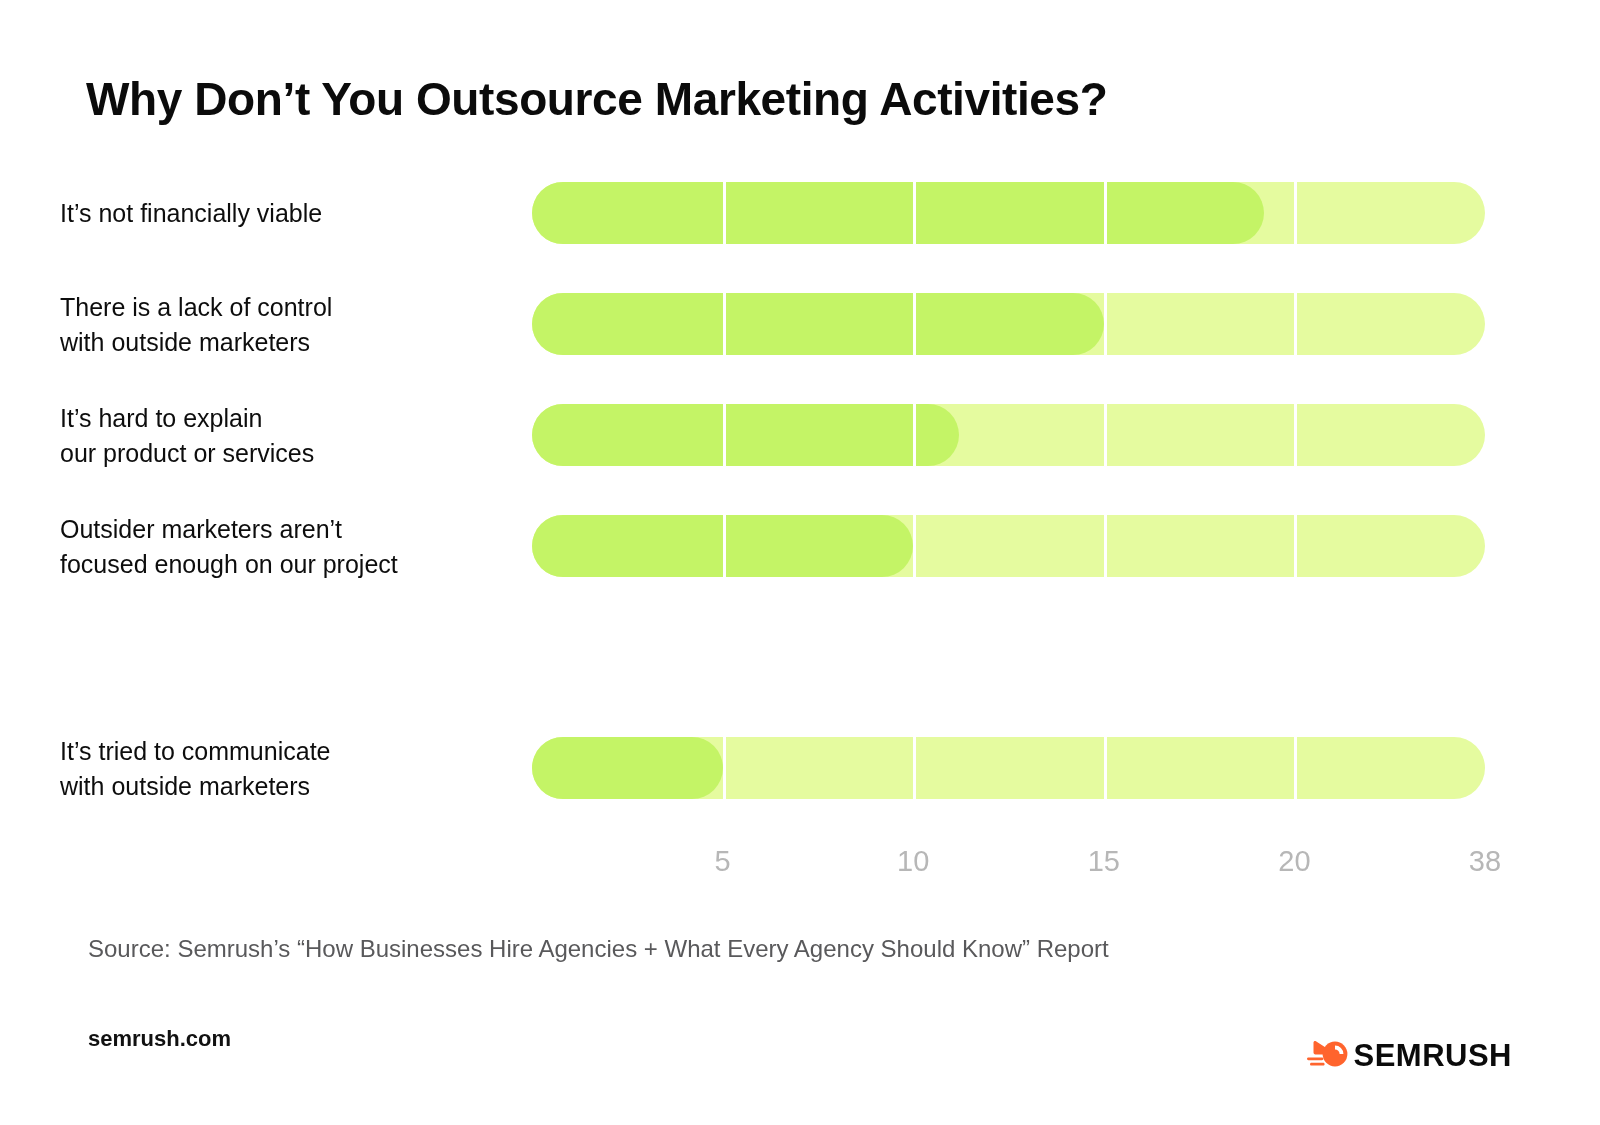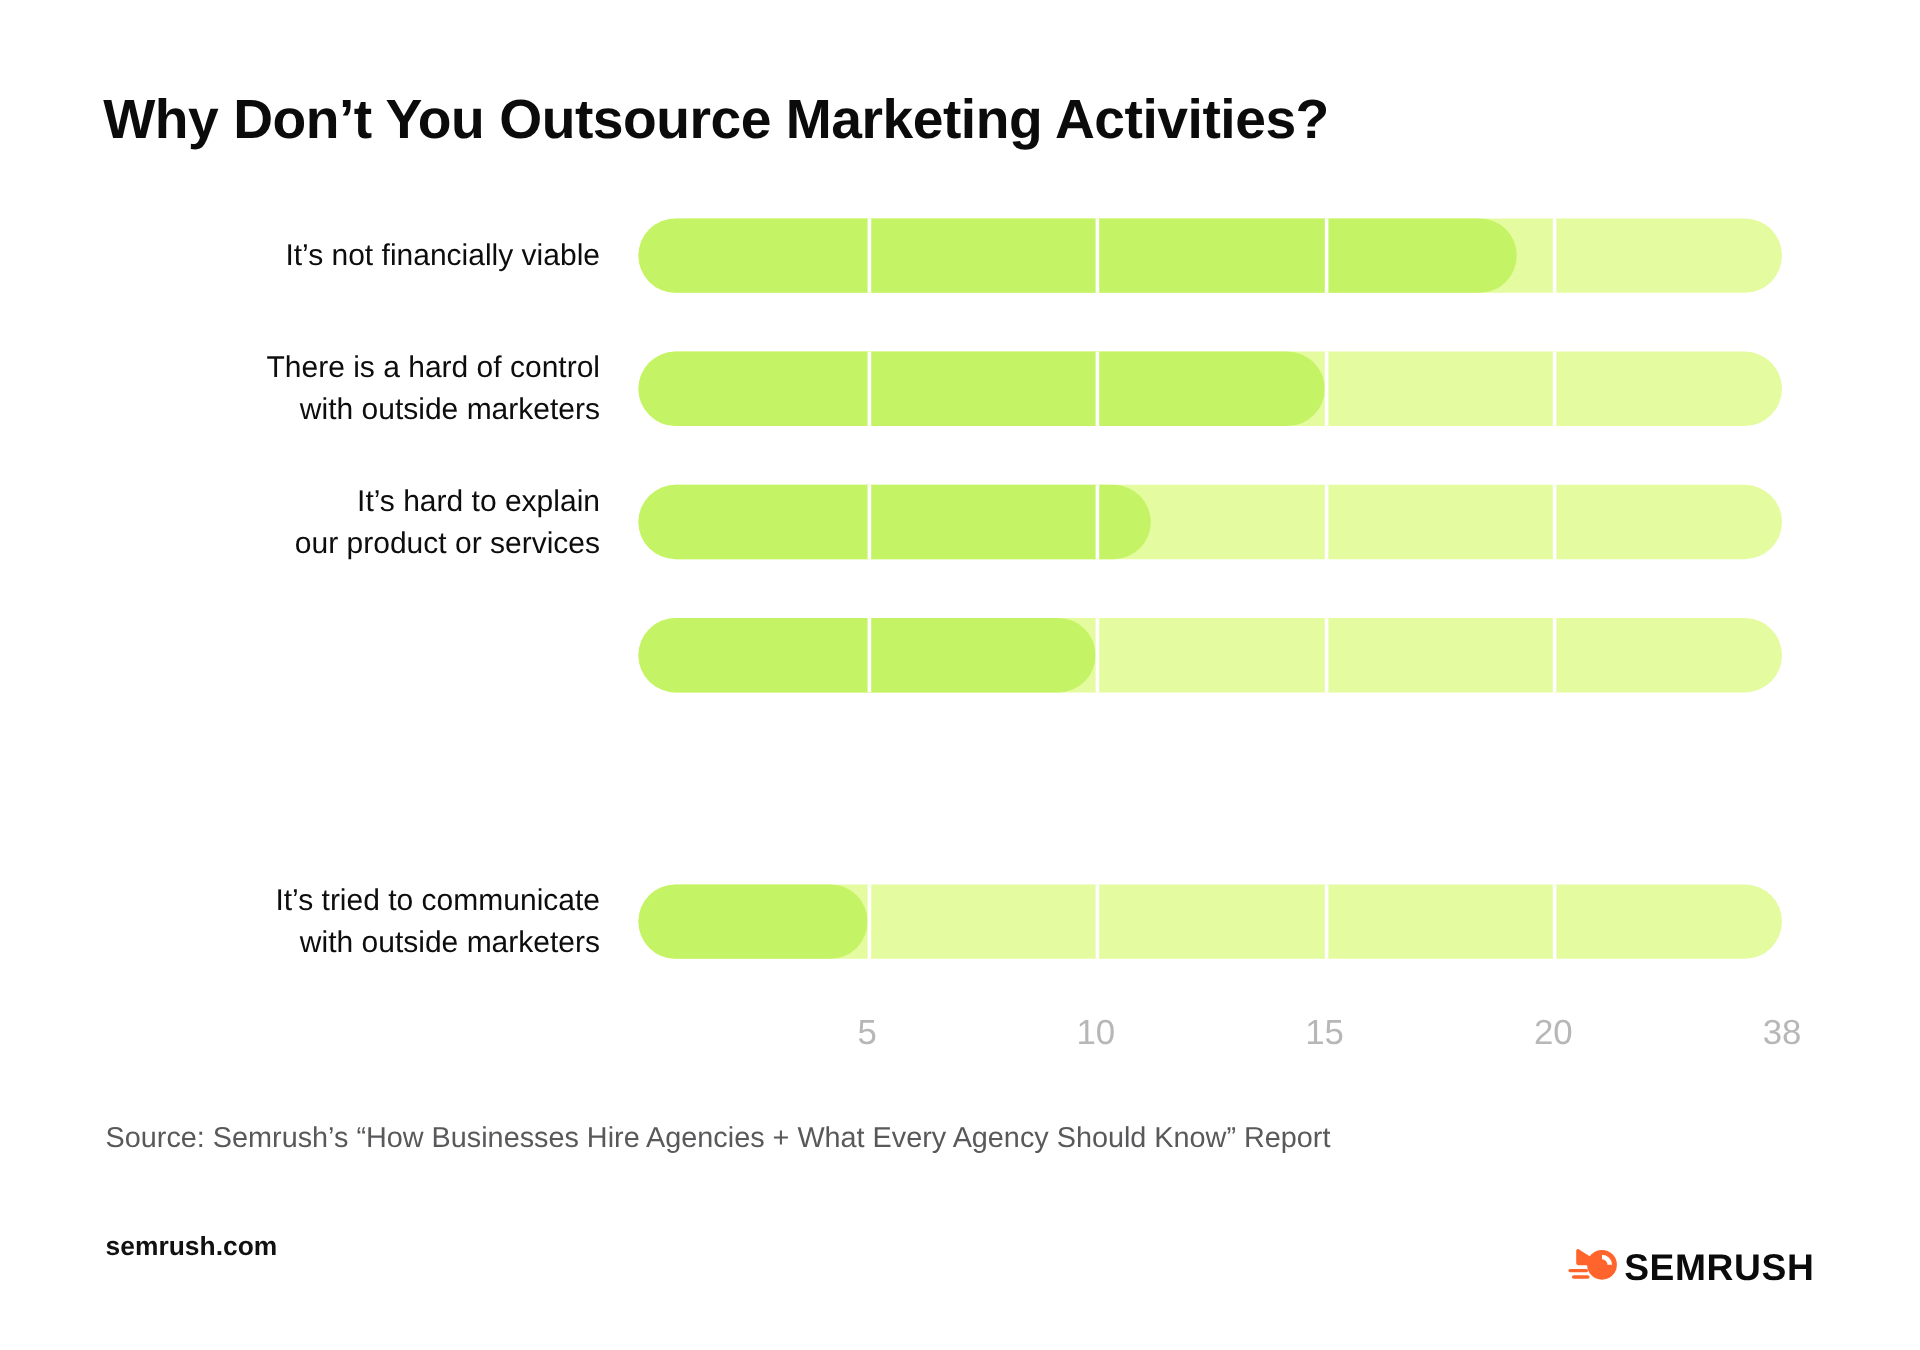--- a/index.html
+++ b/index.html
@@ -48,21 +48,21 @@
     position: absolute;
     left: 0;
     width: 1600px;
     height: 62px;
   }
 
   .row-label {
     position: absolute;
     right: 1100px;   
     width: 440px;
-    text-align: right;
+    text-align: left;
     font-size: 25px;
     line-height: 1.38;
     color: #0d0d0d;
     top: 50%;
     transform: translateY(-50%);
     white-space: pre-line;
   }
 
   .track {
     position: absolute;
@@ -163,21 +163,21 @@
         <div class="row-label">It’s not financially viable</div>
         <div class="track" style="background: rgb(229, 251, 159);">
           <div class="fill" style="width: 731.904px; background: rgb(196, 244, 102);"></div>
           <div class="gridline" style="left: 190.6px; background: rgb(255, 255, 255);"></div>
           <div class="gridline" style="left: 381.2px; background: rgb(255, 255, 255);"></div>
           <div class="gridline" style="left: 571.8px; background: rgb(255, 255, 255);"></div>
           <div class="gridline" style="left: 762.4px; background: rgb(255, 255, 255);"></div>
         </div>
       </div>
       <div class="row" style="top: 111px;">
-        <div class="row-label">There is a hard of control
+        <div class="row-label">There is a lack of control
 with outside marketers</div>
         <div class="track" style="background: rgb(229, 251, 159);">
           <div class="fill" style="width: 571.8px; background: rgb(196, 244, 102);"></div>
           <div class="gridline" style="left: 190.6px; background: rgb(255, 255, 255);"></div>
           <div class="gridline" style="left: 381.2px; background: rgb(255, 255, 255);"></div>
           <div class="gridline" style="left: 571.8px; background: rgb(255, 255, 255);"></div>
           <div class="gridline" style="left: 762.4px; background: rgb(255, 255, 255);"></div>
         </div>
       </div>
       <div class="row" style="top: 222px;">
@@ -185,20 +185,22 @@
 our product or services</div>
         <div class="track" style="background: rgb(229, 251, 159);">
           <div class="fill" style="width: 426.944px; background: rgb(196, 244, 102);"></div>
           <div class="gridline" style="left: 190.6px; background: rgb(255, 255, 255);"></div>
           <div class="gridline" style="left: 381.2px; background: rgb(255, 255, 255);"></div>
           <div class="gridline" style="left: 571.8px; background: rgb(255, 255, 255);"></div>
           <div class="gridline" style="left: 762.4px; background: rgb(255, 255, 255);"></div>
         </div>
       </div>
       <div class="row" style="top: 333px;">
+        <div class="row-label">Outsider marketers aren’t
+focused enough on our project</div>
         <div class="track" style="background: rgb(229, 251, 159);">
           <div class="fill" style="width: 381.2px; background: rgb(196, 244, 102);"></div>
           <div class="gridline" style="left: 190.6px; background: rgb(255, 255, 255);"></div>
           <div class="gridline" style="left: 381.2px; background: rgb(255, 255, 255);"></div>
           <div class="gridline" style="left: 571.8px; background: rgb(255, 255, 255);"></div>
           <div class="gridline" style="left: 762.4px; background: rgb(255, 255, 255);"></div>
         </div>
       </div>
       <div class="row" style="top: 555px;">
         <div class="row-label">It’s tried to communicate

